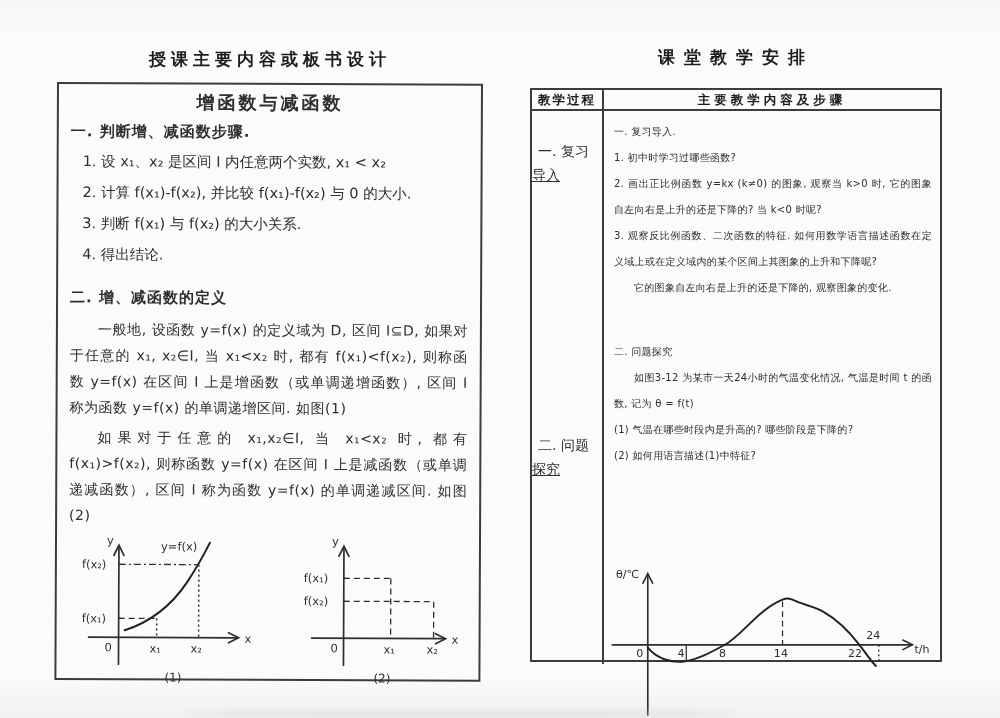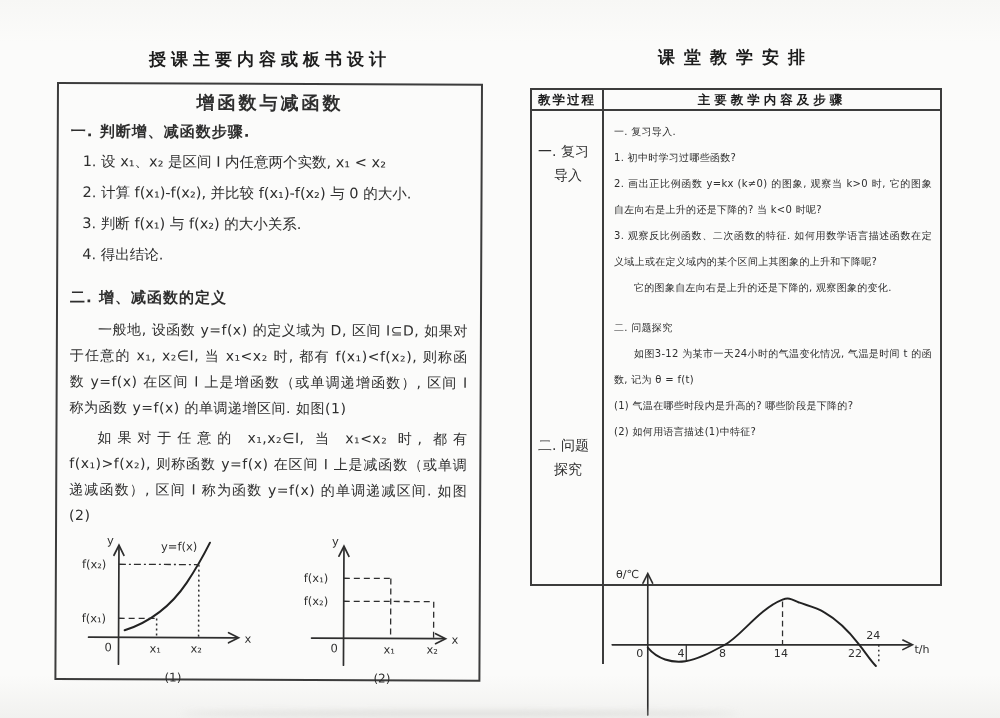--- a/index.html
+++ b/index.html
@@ -35,34 +35,34 @@
   .dash{stroke:#2e2e2e;stroke-width:1.3;fill:none;stroke-dasharray:6 4;}
   .dashdot{stroke:#2e2e2e;stroke-width:1.3;fill:none;stroke-dasharray:7 3 2 3;}
   .dot{stroke:#2e2e2e;stroke-width:1.5;fill:none;stroke-dasharray:2 3;}
   .svgtxt{font-size:11.5px;fill:#2e2e2e;font-family:"DejaVu Sans","Liberation Sans",sans-serif;}
   .svgcap{font-size:12px;fill:#2e2e2e;}
   
   .rp-header{
     position:absolute;left:530px;top:46px;width:412px;text-align:center;
     font-size:17px;letter-spacing:9px;
   }
-  .rightbox{left:530px;top:88px;width:412px;height:498px;padding:0;}
+  .rightbox{left:530px;top:88px;width:412px;height:574px;padding:0;}
   .thead{display:flex;border-bottom:2px solid #3c3c3c;height:19px;}
   .th1{width:70px;border-right:2px solid #3c3c3c;text-align:center;font-size:12.5px;letter-spacing:2px;line-height:19px;}
   .th2{flex:1;text-align:center;font-size:12.5px;letter-spacing:4px;line-height:19px;}
   .tbody{display:flex;height:553px;position:relative;}
   .stagecol{width:70px;border-right:2px solid #3c3c3c;position:relative;flex-shrink:0;}
   .stage{position:absolute;left:0;width:100%;font-size:14px;line-height:24px;}
   .stage .l1{padding-left:6px;}
-  .stage .l2{padding-left:22px;}
+  .stage .l2{text-decoration:underline;}
   .contentcol{flex:1;position:relative;padding:8px 8px 0 10px;font-size:10px;line-height:26px;}
   .cline{letter-spacing:0.3px;}
   .cpara{letter-spacing:0.3px;text-align:justify;}
   .cindent{text-indent:2em;}
-  .s2title{margin-top:14px;}
+  .s2title{margin-top:38px;}
   .tempgraph{position:absolute;left:72px;top:452px;}
   .scan-shadow{position:absolute;left:180px;right:260px;bottom:2px;height:5px;background:#c9c9c6;filter:blur(3px);border-radius:50%;opacity:0.55;}
 </style>
 </head>
 <body>
 
 <div class="canvas">
 
   <div class="lp-header printed">授课主要内容或板书设计</div>
 

